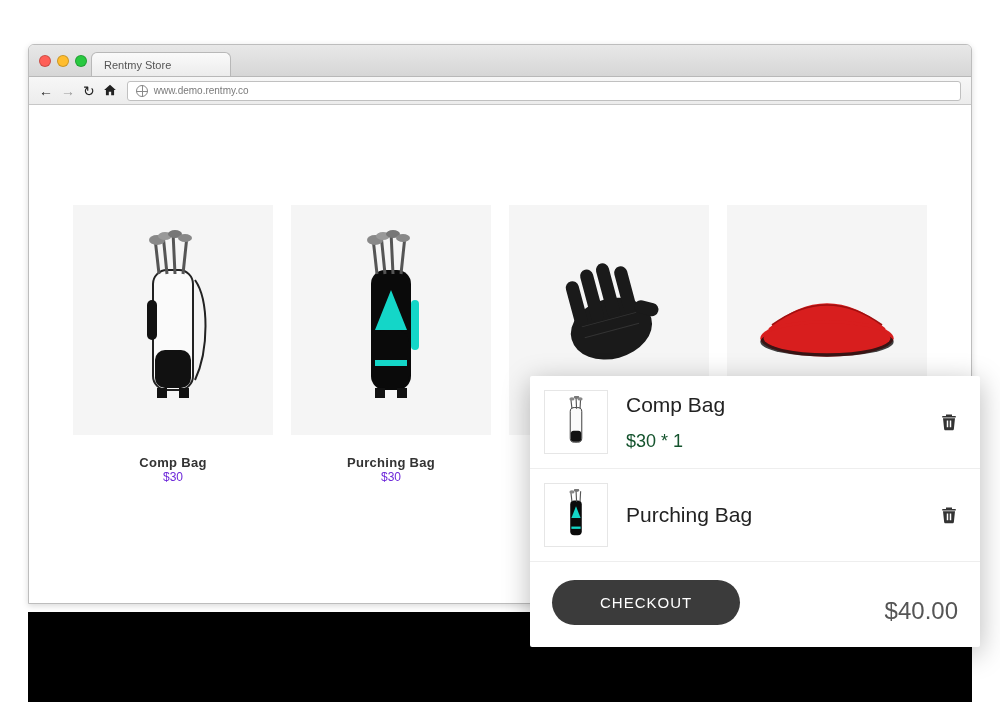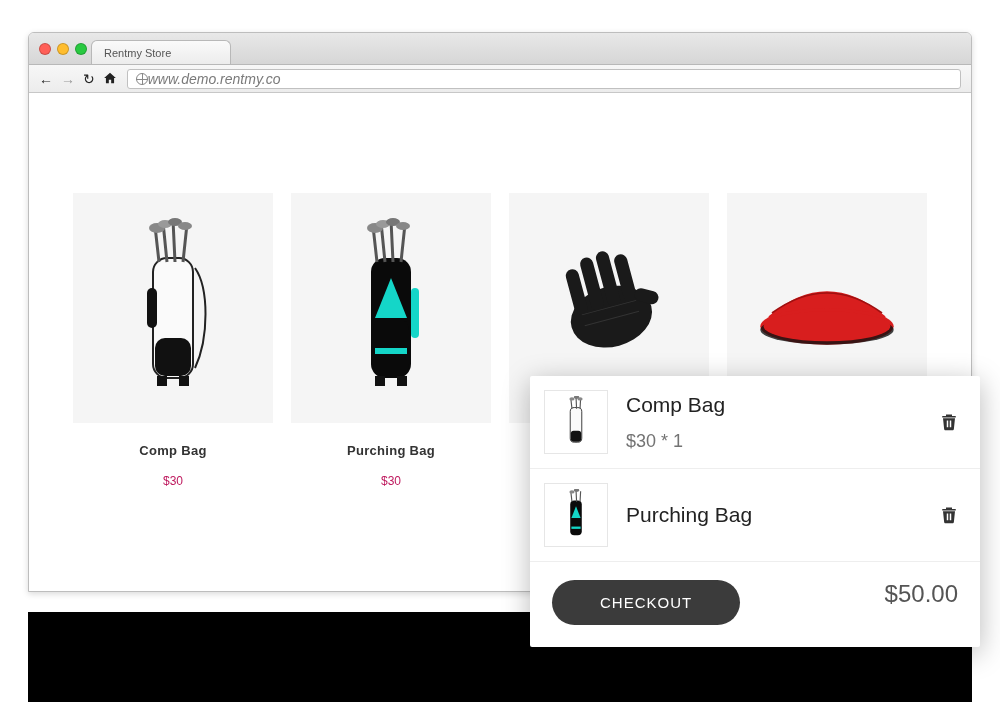--- a/index.html
+++ b/index.html
@@ -8,21 +8,21 @@
     background: #fff;
     width: 1000px;
     height: 715px;
     position: relative;
     overflow: hidden;
   }
 
   
   .browser-window {
     position: absolute;
-    top: 32px;
+    top: 44px;
     left: 28px;
     width: 944px;
     height: 560px;
     border: 1px solid #bdbdbd;
     border-radius: 6px 6px 0 0;
     background: #fff;
     box-shadow: 0 2px 6px rgba(0,0,0,0.15);
     overflow: hidden;
   }
   .titlebar {
@@ -68,24 +68,23 @@
   .nav-icon { font-size: 14px; color: #222; cursor: pointer; line-height: 1; }
   .addr-bar {
     flex: 1;
     height: 20px;
     background: #fff;
     border: 1px solid #c0c0c0;
     border-radius: 3px;
     display: flex;
     align-items: center;
     padding: 0 8px;
-    gap: 0;
-    font-size: 14px;
+    gap: 6px;
+    font-size: 10px;
     color: #7a7a7a;
-    font-style: italic;
   }
   .globe {
     width: 12px; height: 12px; border: 1px solid #888; border-radius: 50%;
     position: relative;
   }
   .globe::before { content:""; position:absolute; left:5px; top:-1px; width:1px; height:12px; background:#888; }
   .globe::after { content:""; position:absolute; top:5px; left:-1px; height:1px; width:12px; background:#888; }
 
   
   .content {
@@ -109,22 +108,22 @@
   }
   .product-name {
     font-size: 13px;
     font-weight: 700;
     color: #333;
     margin-top: 20px;
     letter-spacing: 0.3px;
   }
   .product-price {
     font-size: 12px;
-    color: #be185d;
-    margin-top: 16px;
+    color: #6d28d9;
+    margin-top: 0;
   }
 
   
   .black-strip {
     position: absolute;
     left: 28px;
     top: 612px;
     width: 944px;
     height: 90px;
     background: #000;
@@ -161,32 +160,32 @@
     flex: 1;
     padding-left: 18px;
   }
   .cart-title {
     font-size: 21px;
     font-weight: 500;
     color: #222;
   }
   .cart-line {
     font-size: 18px;
-    color: #737373;
+    color: #14532d;
     margin-top: 14px;
   }
   .trash-btn {
     cursor: pointer;
     color: #333;
     padding: 4px;
   }
   .trash-btn svg { display:block; }
   .cart-footer {
     display: flex;
-    align-items: flex-start;
+    align-items: flex-end;
     justify-content: space-between;
     padding: 18px 22px 4px 22px;
   }
   .checkout-btn {
     background: #3b3b3b;
     color: #fff;
     border: none;
     border-radius: 26px;
     padding: 14px 48px;
     font-size: 15px;
@@ -358,16 +357,16 @@
     </div>
     <div class="trash-btn">
       <svg width="18" height="20" viewBox="0 0 24 24" fill="#333">
         <path d="M4 7h16l-1.5 14.2c-.1.9-.9 1.8-1.9 1.8H7.4c-1 0-1.8-.9-1.9-1.8L4 7zm5 3v9h2V10H9zm4 0v9h2V10h-2zM8 4V2h8v2h5v2H3V4h5z"></path>
       </svg>
     </div>
   </div>
 
   <div class="cart-footer">
     <button class="checkout-btn">CHECKOUT</button>
-    <div class="cart-total">$50.00</div>
+    <div class="cart-total">$40.00</div>
   </div>
 
 </div>
 
 </body></html>

